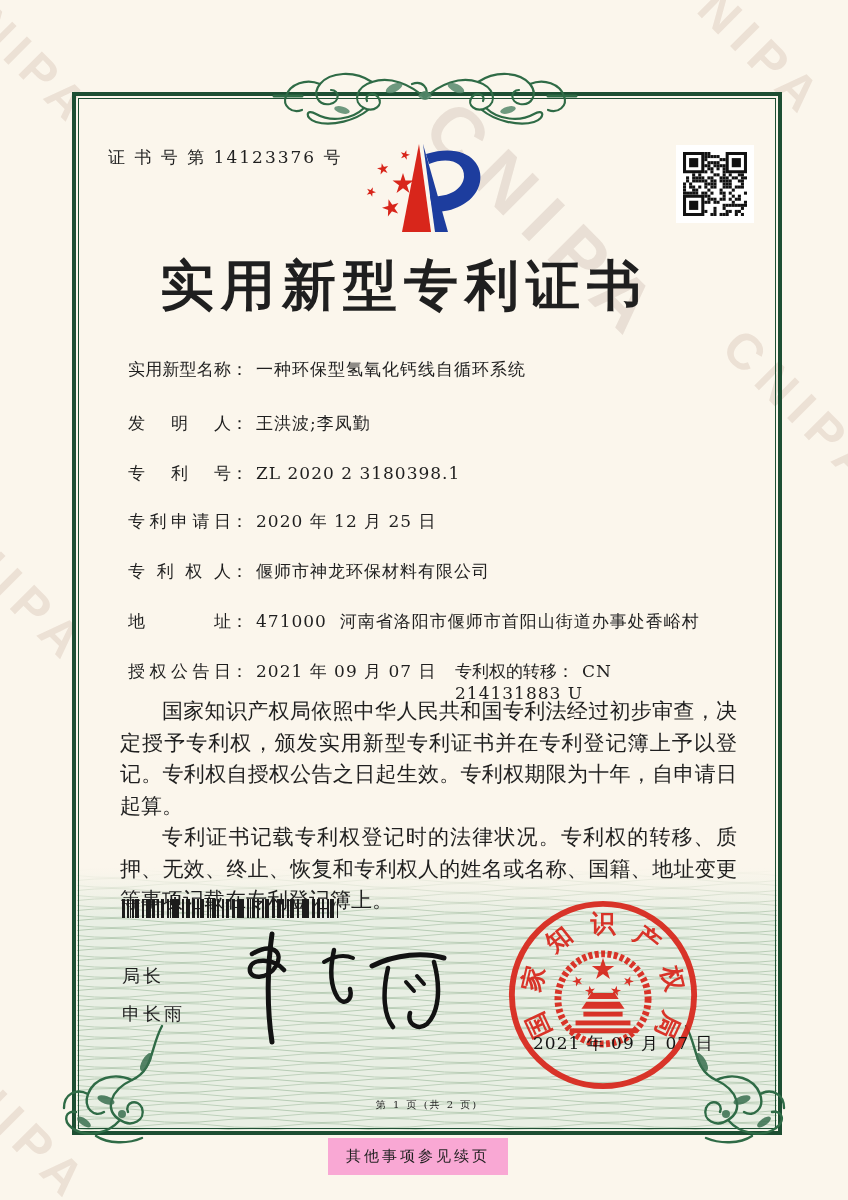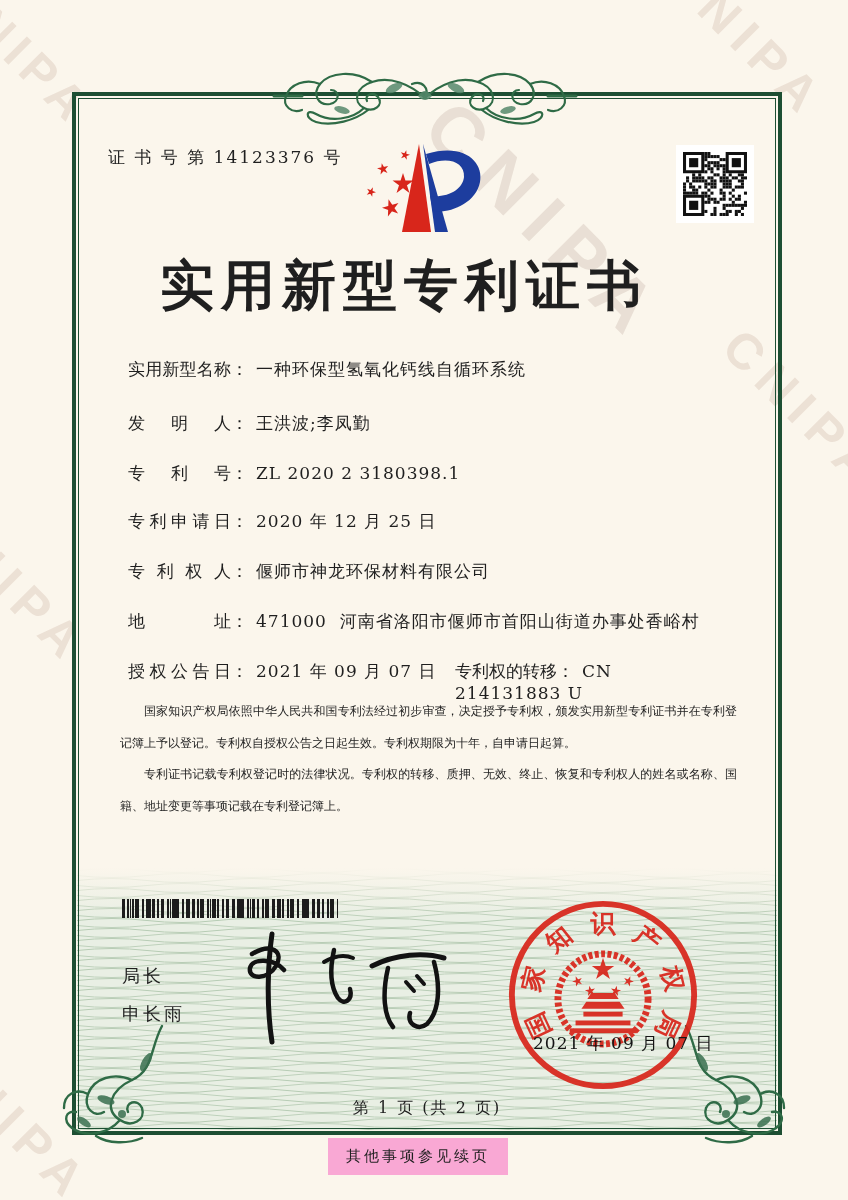--- a/index.html
+++ b/index.html
@@ -45,21 +45,21 @@
   .fields{position:absolute; left:120px; top:350px; width:630px; height:336px; z-index:3; font-size:17px;}
   .frow{position:absolute; left:0; white-space:nowrap;}
   .frow:nth-child(1){top:8px;} .frow:nth-child(2){top:62px;} .frow:nth-child(3){top:112px;}
   .frow:nth-child(4){top:160px;} .frow:nth-child(5){top:210px;} .frow:nth-child(6){top:260px;}
   .frow:nth-child(7){top:310px;}
   .flabel{display:inline-block; width:103px; text-align:justify; text-align-last:justify; vertical-align:bottom;margin-left:8px;}
   .fvalue{margin-left:8px; white-space:pre-wrap; letter-spacing:1px;}
   .grant{position:absolute; left:335px; top:0; white-space:nowrap;}
   
   .bodytext{position:absolute; left:120px; top:696px; width:617px; z-index:3;
-    font-size:12px; line-height:31.5px; text-align:justify;}
+    font-size:21px; line-height:31.5px; text-align:justify;}
   .bodytext p{margin:0; text-indent:2em;}
   
   .barcode{position:absolute; left:122px; top:899px; width:216px; height:19px; z-index:3;
     background:
       repeating-linear-gradient(90deg,#1c1c1c 0 2px,transparent 2px 5px),
       repeating-linear-gradient(90deg,#1c1c1c 0 1px,transparent 1px 8px),
       repeating-linear-gradient(90deg,#1c1c1c 0 3px,transparent 3px 13px);}
   
   .director-title{position:absolute; left:122px; top:964px; font-size:18px; letter-spacing:3px; z-index:3;}
   .director-name{position:absolute; left:122px; top:1002px; font-size:18px; letter-spacing:3px; z-index:3;}
@@ -68,21 +68,21 @@
   .seal{position:absolute; left:505px; top:897px; width:196px; height:196px; z-index:4; opacity:.93;}
   .seal svg{position:absolute; inset:0;}
   .seal-ring{position:absolute; inset:0;}
   .seal-ring span{position:absolute; left:50%; top:50%; width:28px; height:28px;
     margin-left:-14px; margin-top:-14px; font-size:25px; font-weight:bold; color:#d8261b;
     text-align:center; line-height:28px; transform-origin:center;}
   .seal-date{position:absolute; left:533px; top:1032px; font-size:17px; letter-spacing:1px;
     color:#151515; z-index:5; white-space:nowrap;}
   
   .page-info{position:absolute; left:72px; top:1098px; width:710px; text-align:center;
-    font-size:16px; letter-spacing:2px; z-index:3;}
+    font-size:10px; letter-spacing:2px; z-index:3;}
   .note-box{position:absolute; left:328px; top:1138px; background:#f9a8d4; padding:9px 18px;
     font-size:15px; letter-spacing:3px; z-index:3; white-space:nowrap;}
 </style>
 </head>
 <body>
 
 <div class="page">
 
   <div class="wm wm-tl">CNIPA</div>
   <div class="wm wm-tr">CNIPA</div>

